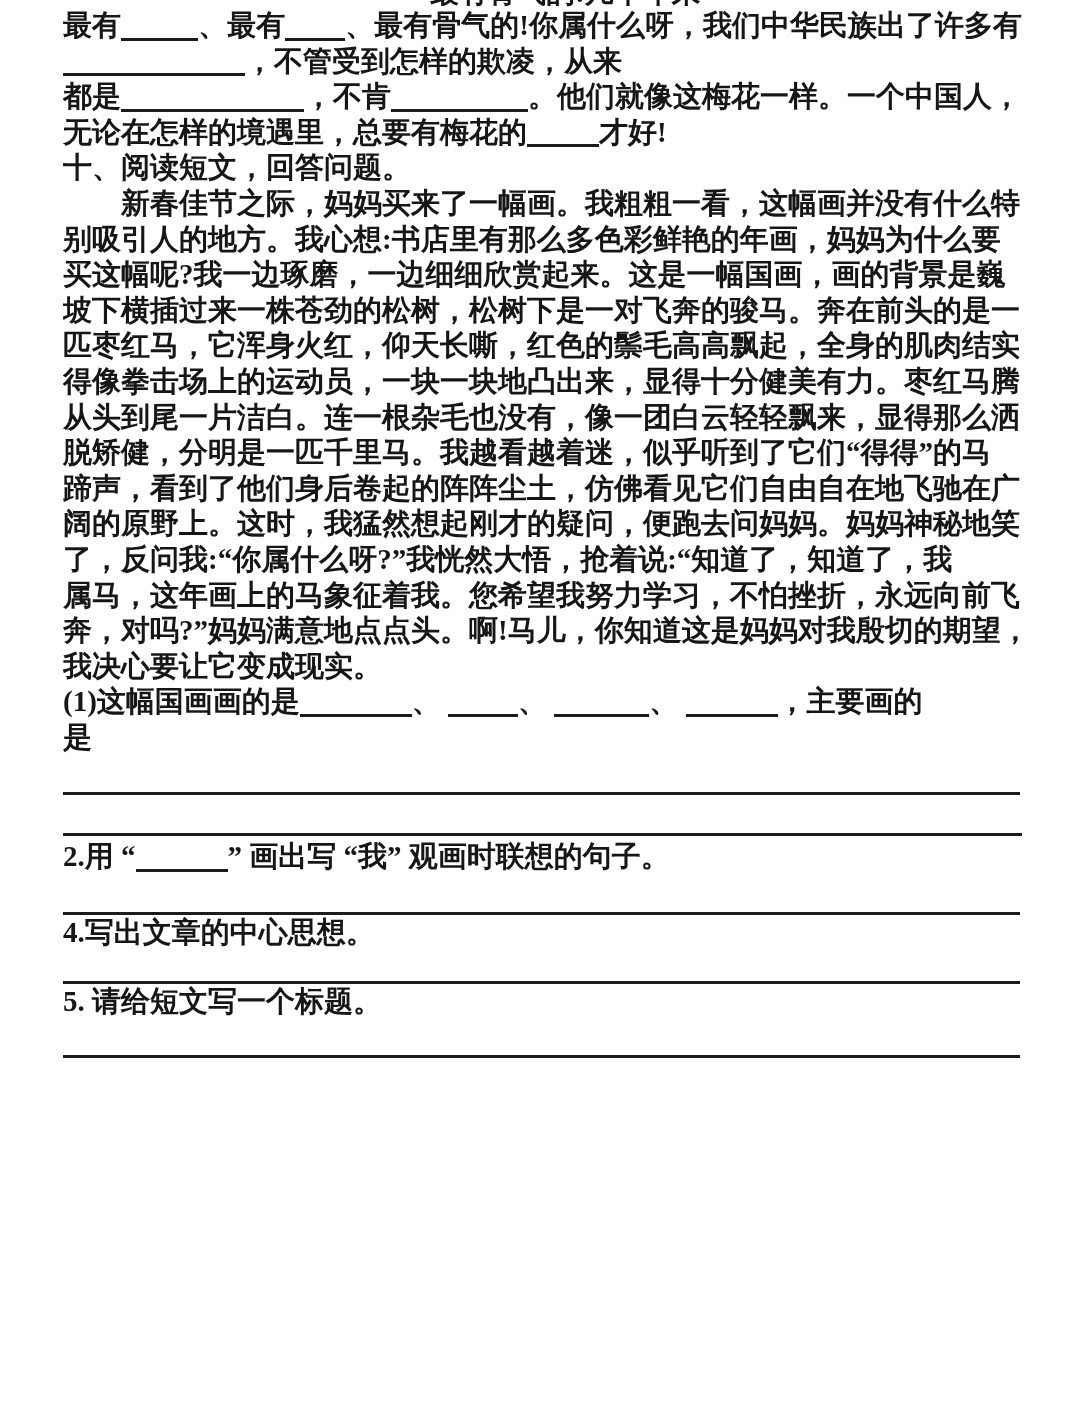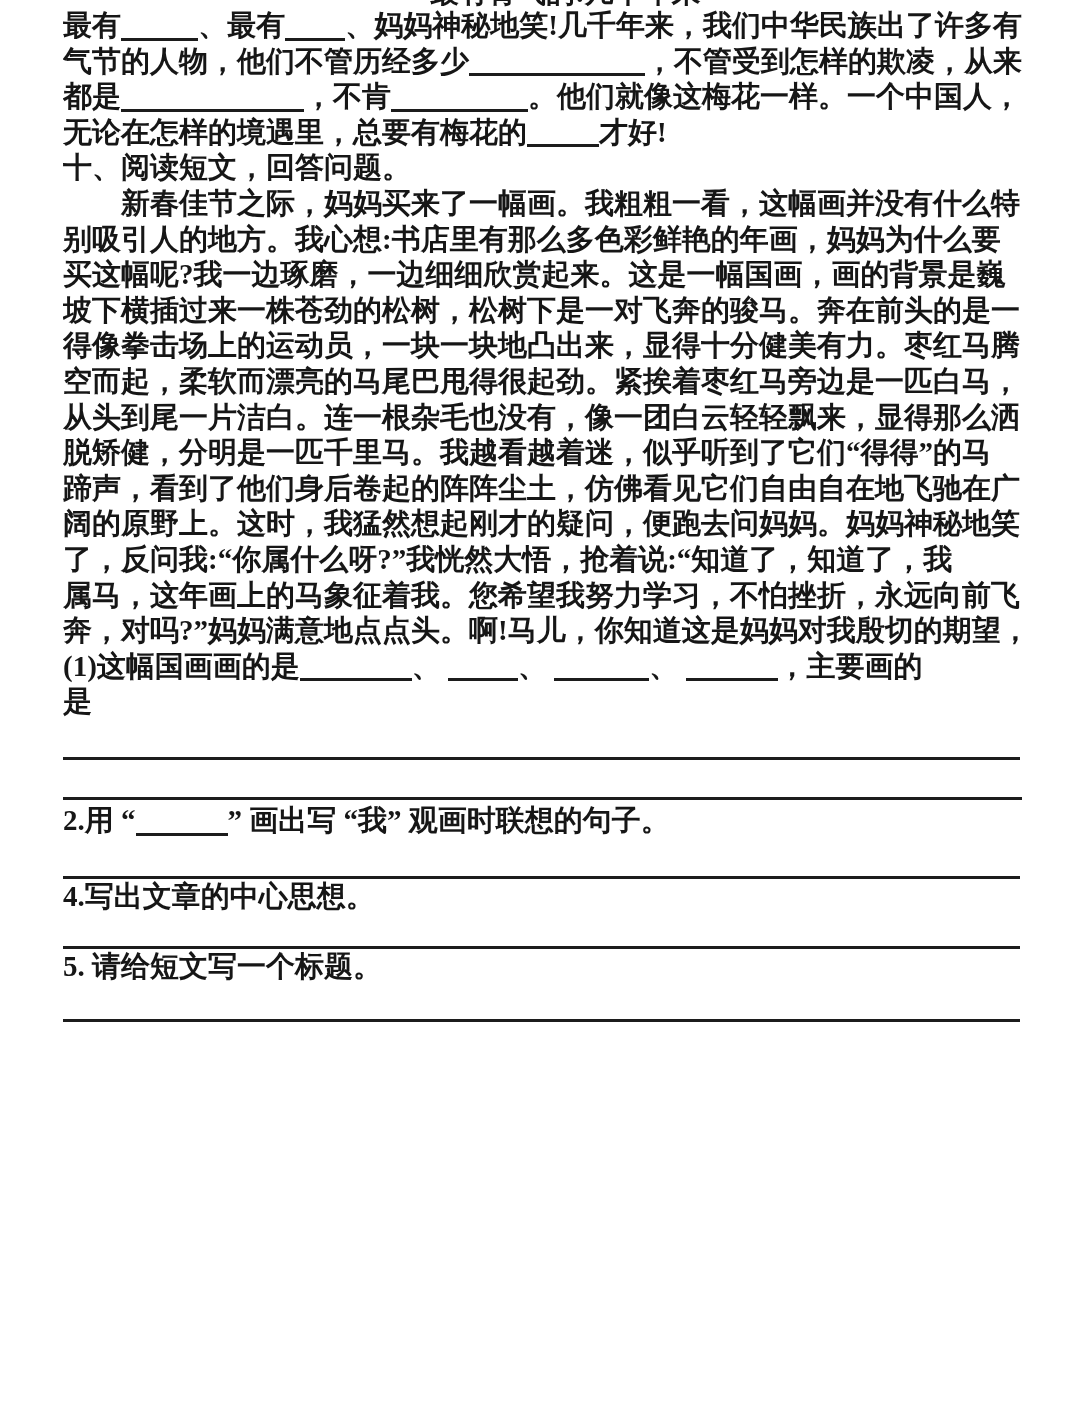--- a/index.html
+++ b/index.html
@@ -25,42 +25,43 @@
 </head>
 <body>
 
 <div class="page">
 
   <div class="top-fragment">
     <span>最有骨气的!几千年来</span>
   </div>
 
   <div>
-      <div class="line"><span class="t">最有</span><span class="blank" style="width: 90px;"></span><span class="t">、最有</span><span class="blank" style="width: 70px;"></span><span class="t">、妈妈神秘地笑!几千年来，我们中华民族出了许多有</span></div>
-      <div class="line"><span class="t">气节的人物，他们不管历经多少</span><span class="blank" style="width: 182px;"></span><span class="t">，不管受到怎样的欺凌，从来</span></div>
+      <div class="line"><span class="t">最有</span><span class="blank" style="width: 90px;"></span><span class="t">、最有</span><span class="blank" style="width: 70px;"></span><span class="t">、最有骨气的!你属什么呀，我们中华民族出了许多有</span></div>
+      <div class="line"><span class="blank" style="width: 182px;"></span><span class="t">，不管受到怎样的欺凌，从来</span></div>
       <div class="line"><span class="t">都是</span><span class="blank" style="width: 183px;"></span><span class="t">，不肯</span><span class="blank" style="width: 137px;"></span><span class="t">。他们就像这梅花一样。一个中国人，</span></div>
       <div class="line"><span class="t">无论在怎样的境遇里，总要有梅花的</span><span class="blank" style="width: 72px;"></span><span class="t">才好!</span></div>
     </div>
 
   <div class="line">十、阅读短文，回答问题。</div>
 
   <div>
       <div class="line">　　新春佳节之际，妈妈买来了一幅画。我粗粗一看，这幅画并没有什么特</div>
       <div class="line">别吸引人的地方。我心想:书店里有那么多色彩鲜艳的年画，妈妈为什么要</div>
       <div class="line">买这幅呢?我一边琢磨，一边细细欣赏起来。这是一幅国画，画的背景是巍</div>
       <div class="line">坡下横插过来一株苍劲的松树，松树下是一对飞奔的骏马。奔在前头的是一</div>
+      <div class="line">匹枣红马，它浑身火红，仰天长嘶，红色的鬃毛高高飘起，全身的肌肉结实</div>
       <div class="line">得像拳击场上的运动员，一块一块地凸出来，显得十分健美有力。枣红马腾</div>
-      <div class="line">空而起，柔软而漂亮的马尾巴甩得很起劲。紧挨着枣红马旁边是一匹白马，</div>
       <div class="line">从头到尾一片洁白。连一根杂毛也没有，像一团白云轻轻飘来，显得那么洒</div>
       <div class="line">脱矫健，分明是一匹千里马。我越看越着迷，似乎听到了它们“得得”的马</div>
       <div class="line">蹄声，看到了他们身后卷起的阵阵尘土，仿佛看见它们自由自在地飞驰在广</div>
       <div class="line">阔的原野上。这时，我猛然想起刚才的疑问，便跑去问妈妈。妈妈神秘地笑</div>
       <div class="line">了，反问我:“你属什么呀?”我恍然大悟，抢着说:“知道了，知道了，我</div>
       <div class="line">属马，这年画上的马象征着我。您希望我努力学习，不怕挫折，永远向前飞</div>
       <div class="line">奔，对吗?”妈妈满意地点点头。啊!马儿，你知道这是妈妈对我殷切的期望，</div>
+      <div class="line">我决心要让它变成现实。</div>
     </div>
 
   <div>
 
 
     <div class="line"><span class="t">(1)这幅国画画的是</span><span class="blank" style="width: 112px;"></span><span class="t">、 </span><span class="blank" style="width: 70px;"></span><span class="t">、 </span><span class="blank" style="width: 95px;"></span><span class="t">、 </span><span class="blank" style="width: 92px;"></span><span class="t">，主要画的</span></div>
 
     <div class="line">是</div>
 
     <div class="sp37"></div>

